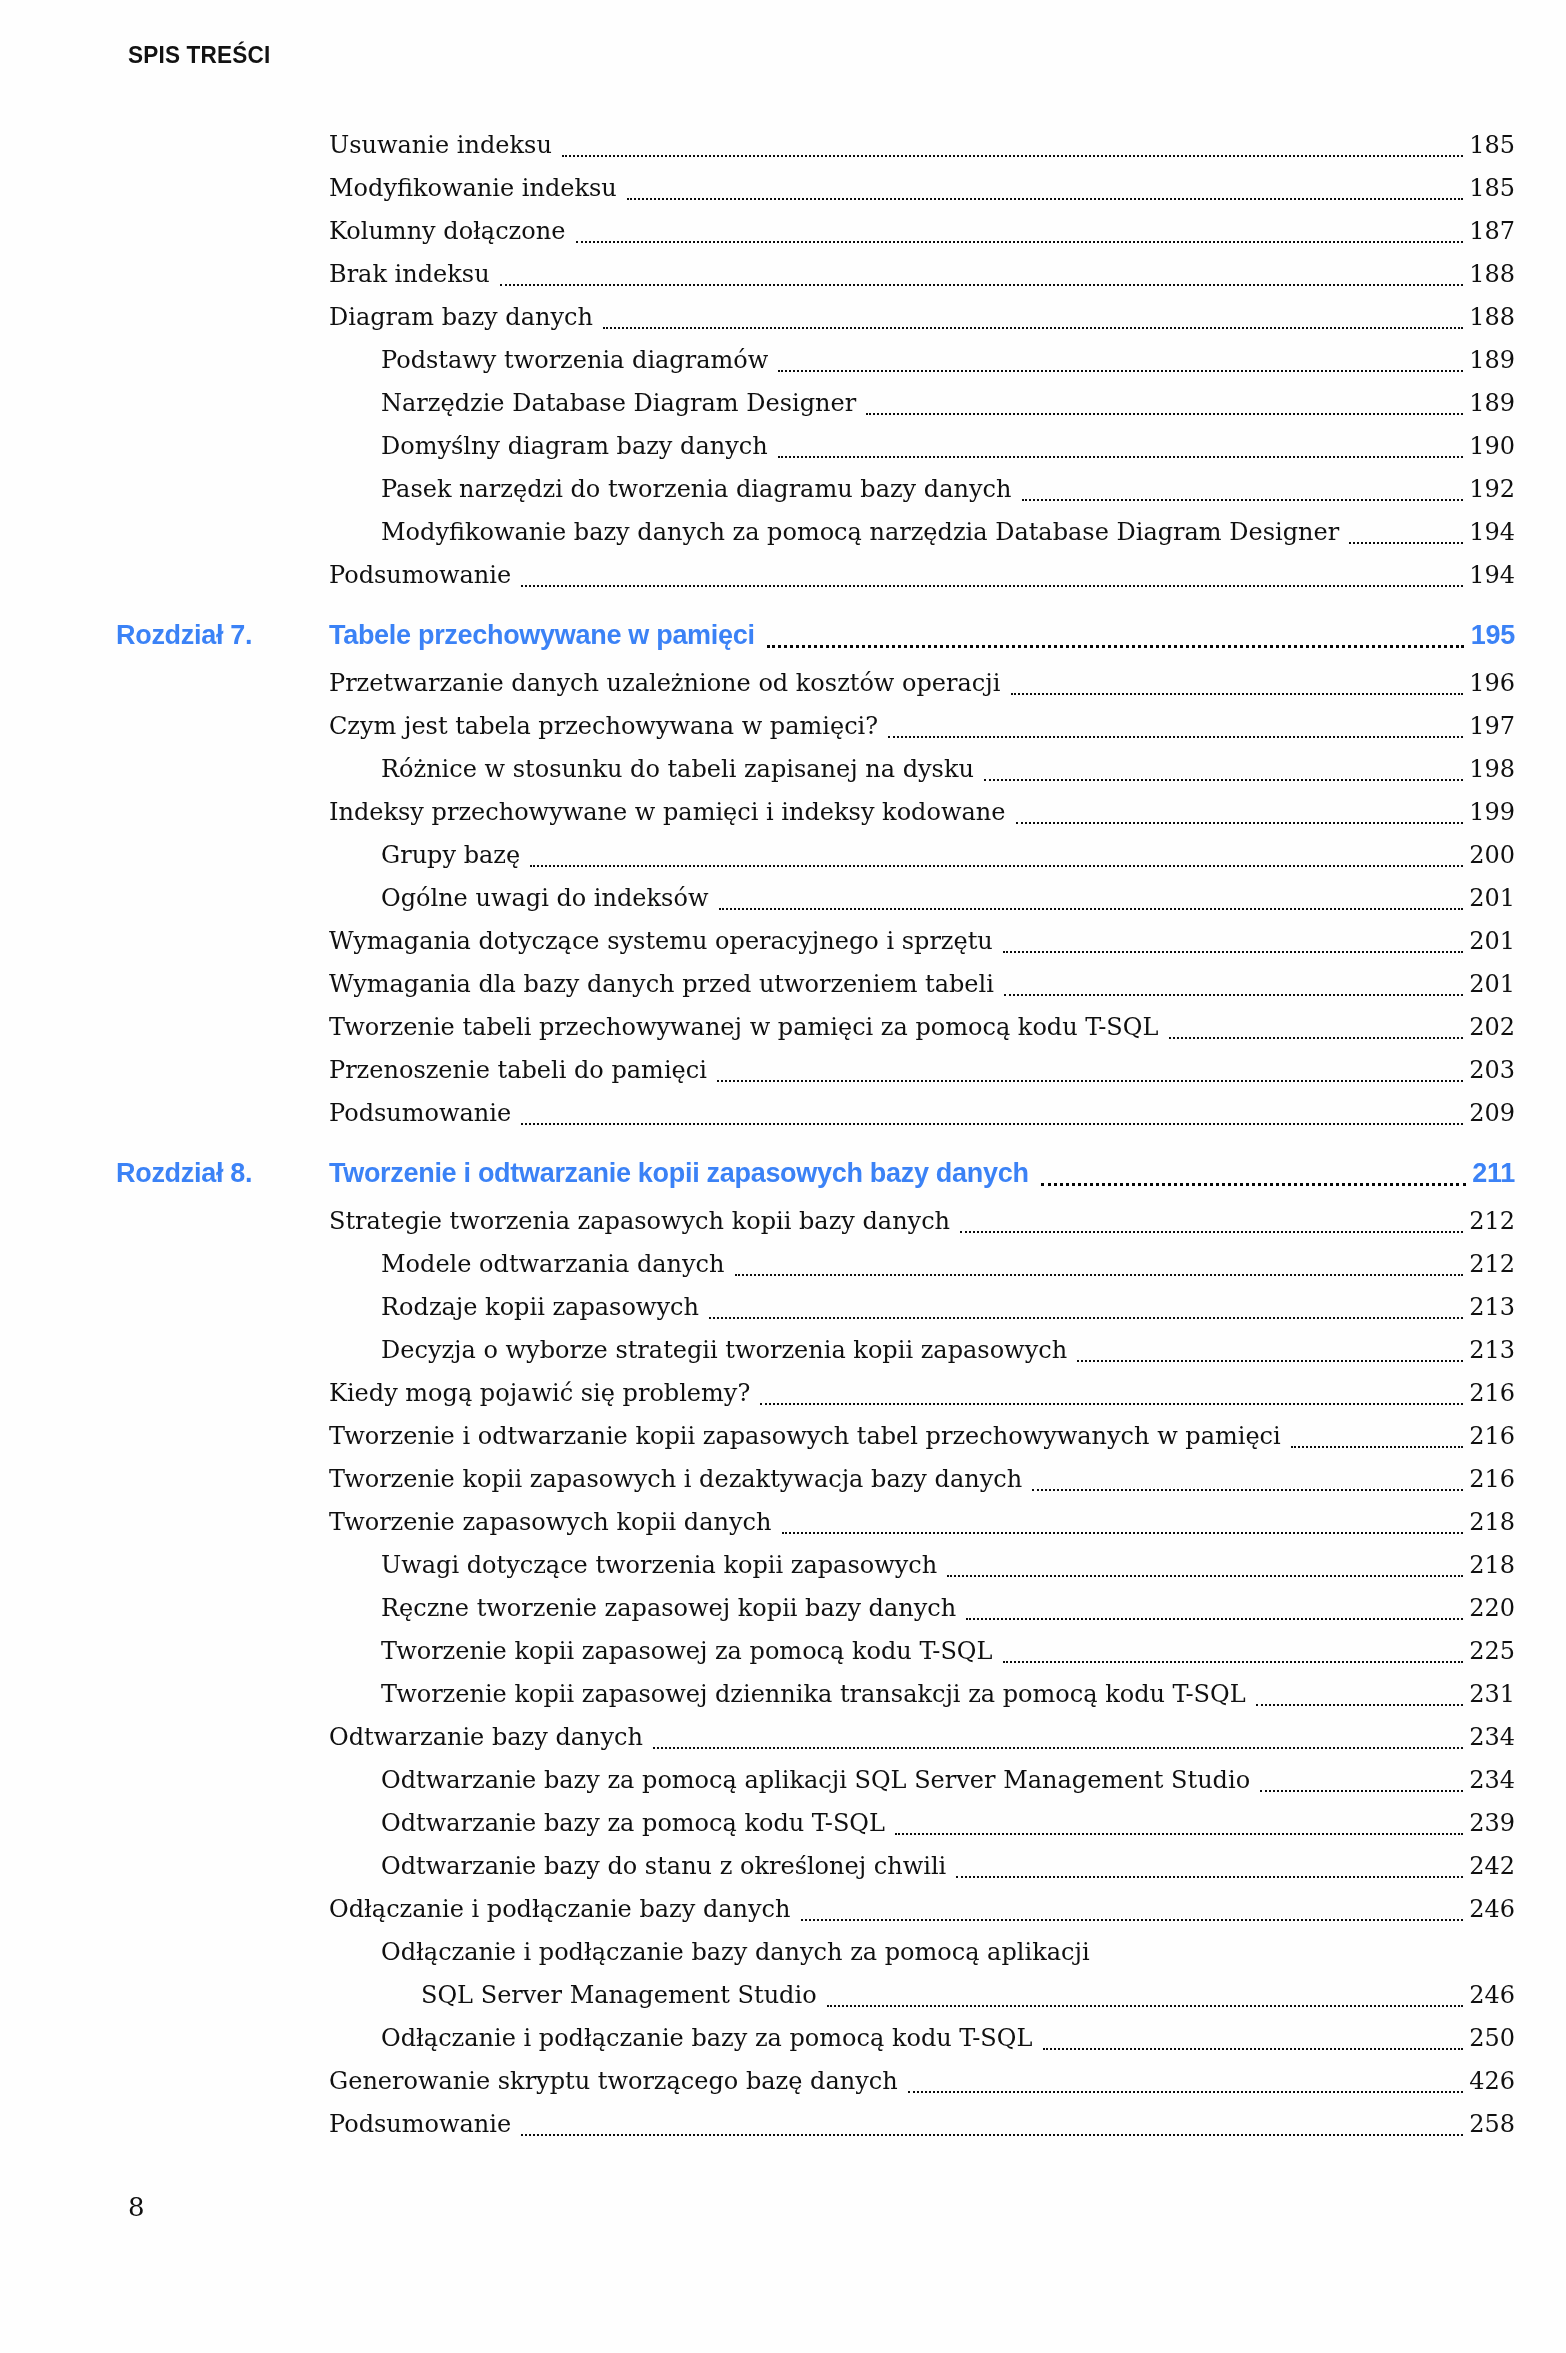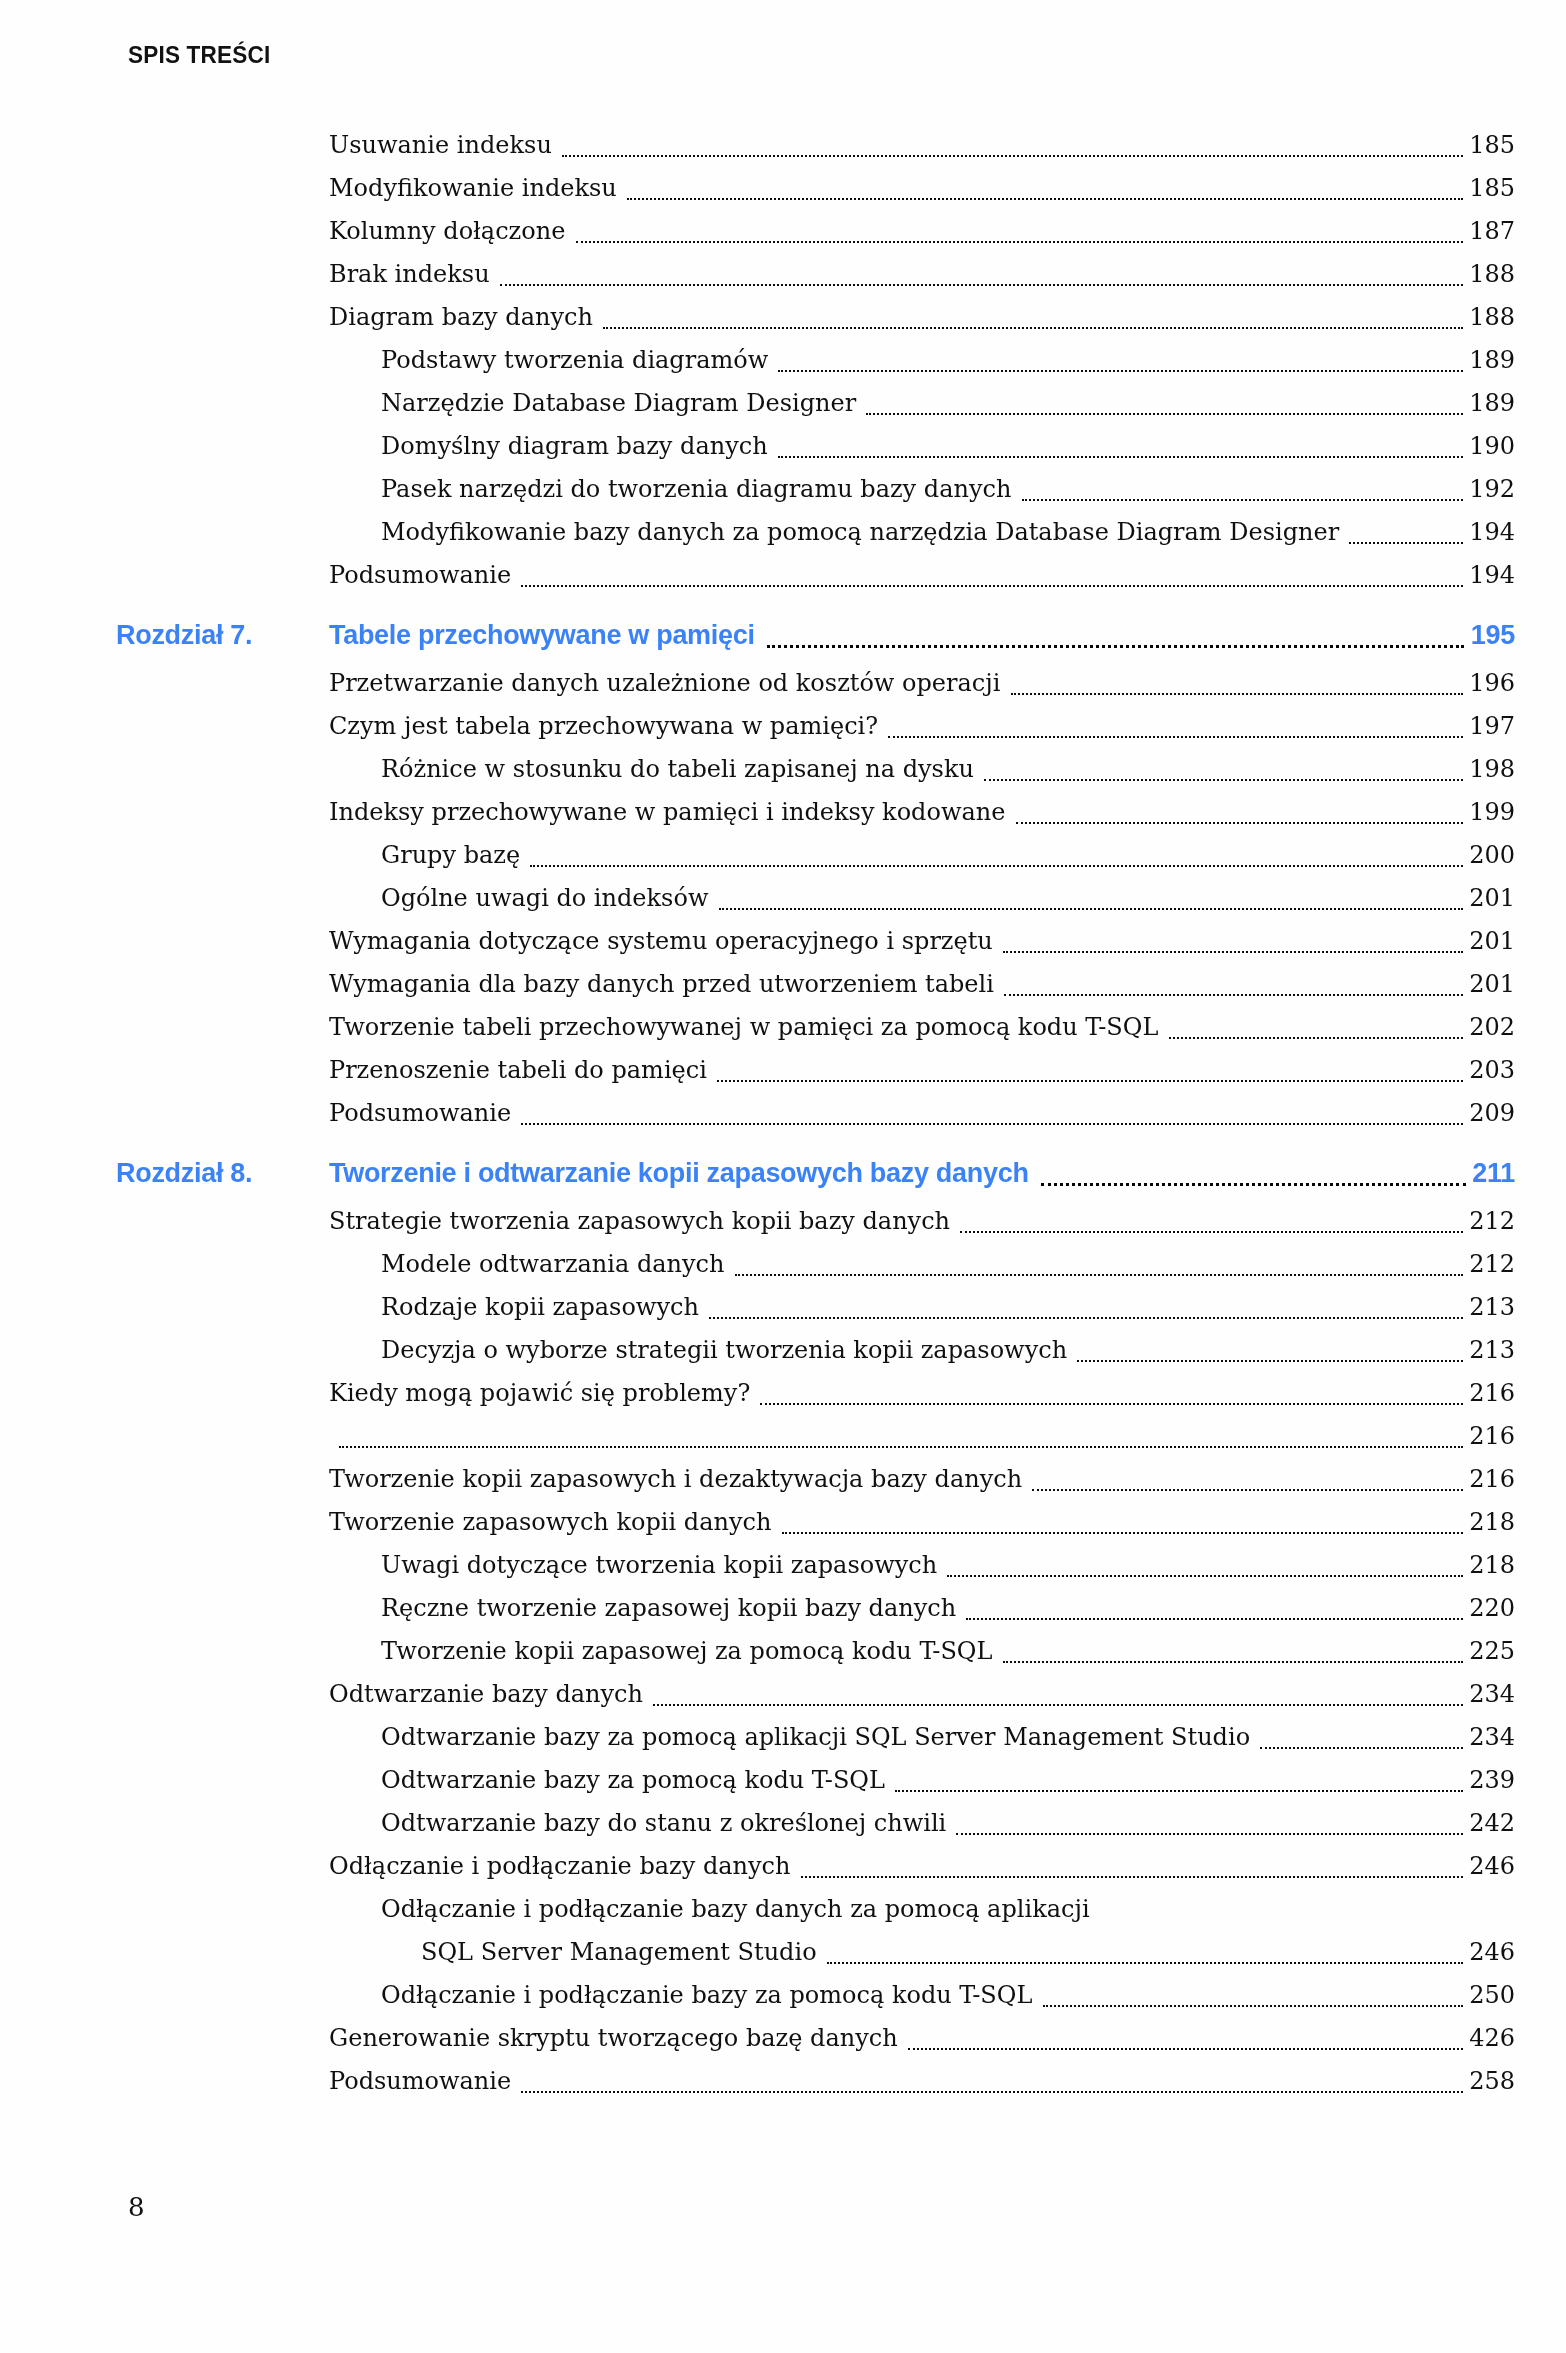--- a/index.html
+++ b/index.html
@@ -188,20 +188,21 @@
       <span class="title">Decyzja o wyborze strategii tworzenia kopii zapasowych</span>
       <span class="leader"></span>
       <span class="pageno">213</span>
     </div>
     <div class="row lvl1">
       <span class="title">Kiedy mogą pojawić się problemy?</span>
       <span class="leader"></span>
       <span class="pageno">216</span>
     </div>
     <div class="row lvl1">
+      <span class="title">Tworzenie i odtwarzanie kopii zapasowych tabel przechowywanych w pamięci</span>
       <span class="leader"></span>
       <span class="pageno">216</span>
     </div>
     <div class="row lvl1">
       <span class="title">Tworzenie kopii zapasowych i dezaktywacja bazy danych</span>
       <span class="leader"></span>
       <span class="pageno">216</span>
     </div>
     <div class="row lvl1">
       <span class="title">Tworzenie zapasowych kopii danych</span>
@@ -215,20 +216,25 @@
     </div>
     <div class="row lvl2">
       <span class="title">Ręczne tworzenie zapasowej kopii bazy danych</span>
       <span class="leader"></span>
       <span class="pageno">220</span>
     </div>
     <div class="row lvl2">
       <span class="title">Tworzenie kopii zapasowej za pomocą kodu T-SQL</span>
       <span class="leader"></span>
       <span class="pageno">225</span>
+    </div>
+    <div class="row lvl2">
+      <span class="title">Tworzenie kopii zapasowej dziennika transakcji za pomocą kodu T-SQL</span>
+      <span class="leader"></span>
+      <span class="pageno">231</span>
     </div>
     <div class="row lvl1">
       <span class="title">Odtwarzanie bazy danych</span>
       <span class="leader"></span>
       <span class="pageno">234</span>
     </div>
     <div class="row lvl2">
       <span class="title">Odtwarzanie bazy za pomocą aplikacji SQL Server Management Studio</span>
       <span class="leader"></span>
       <span class="pageno">234</span>

